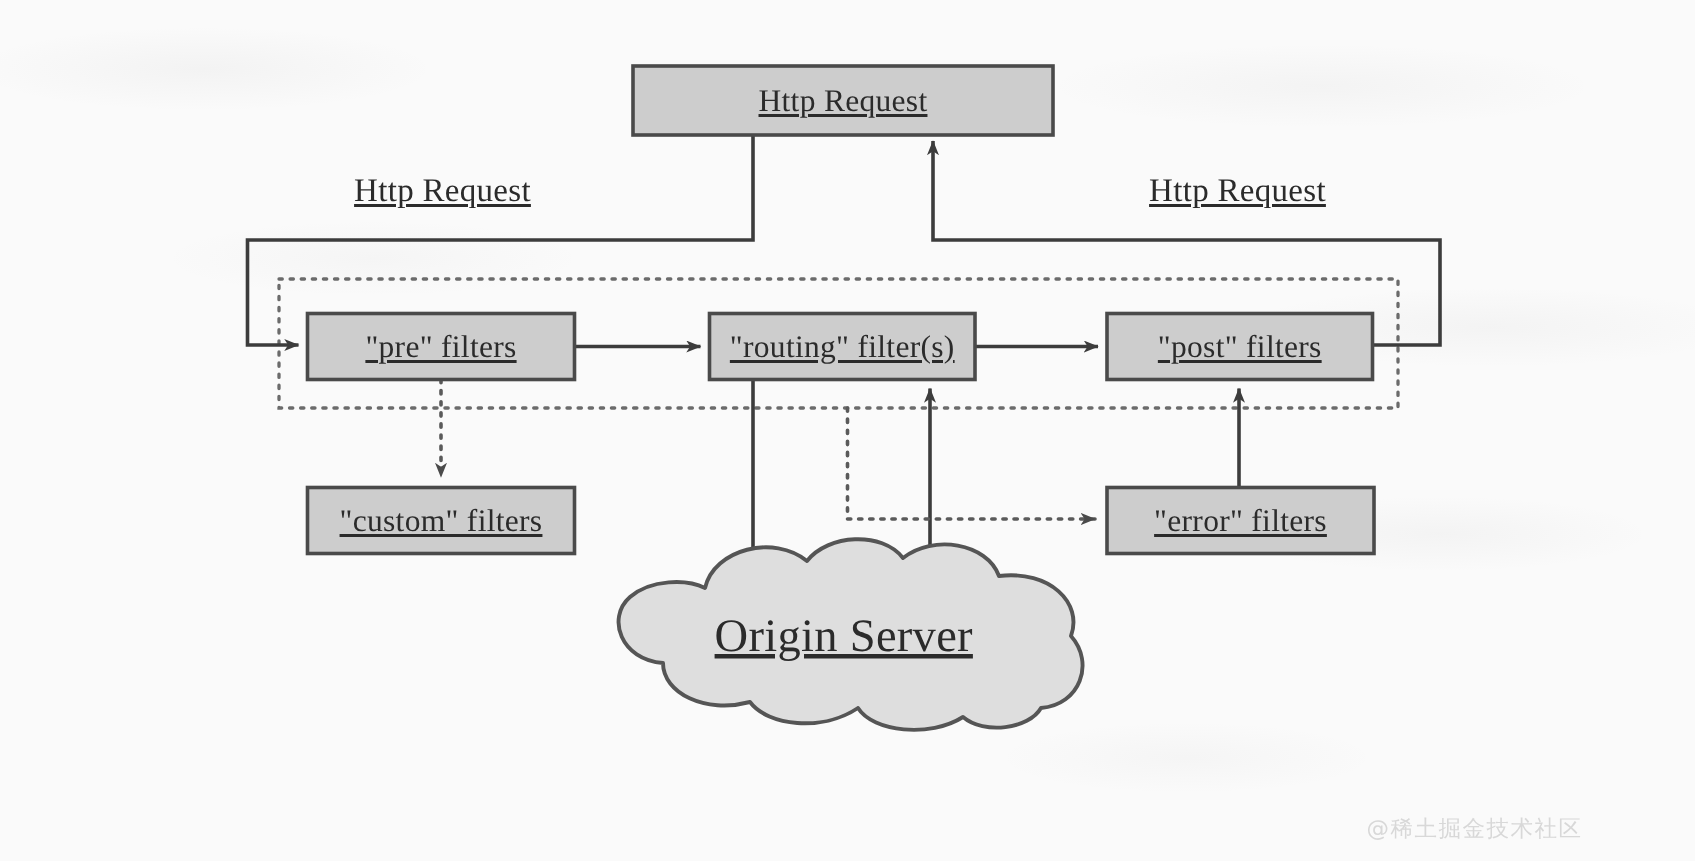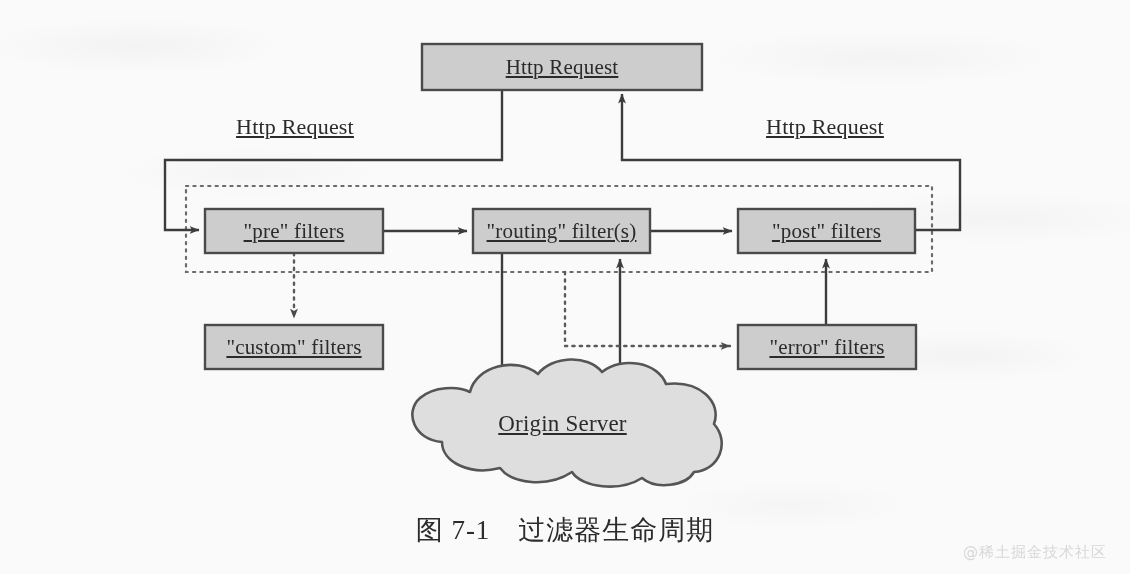--- a/index.html
+++ b/index.html
@@ -39,21 +39,21 @@
     display: flex;
     align-items: center;
     justify-content: center;
     color: #2b2b2b;
     white-space: nowrap;
     letter-spacing: .2px;
     text-decoration: underline;
   }
   .box-label { font-size: 21px; }
   .flow-label { font-size: 22px; }
-  .cloud-label { font-size: 23px; }
+  .cloud-label { font-size: 31px; }
   .caption {
     position: absolute;
     left: 0;
     width: 1130px;
     text-align: center;
     font-size: 27px;
     color: #2c2c2c;
     letter-spacing: 1px;
   }
   .watermark {
@@ -132,16 +132,15 @@
   <div class="node-label box-label" style="left:205px; top:325px; width:178px; height:44px;">"custom" filters</div>
 
   <div class="node-label box-label" style="left:738px; top:325px; width:178px; height:44px;">"error" filters</div>
 
   <div class="node-label cloud-label" style="left:430px; top:404px; width:265px; height:40px;">Origin Server</div>
 
   <div class="node-label flow-label" style="left:205px; top:112px; width:180px; height:30px;">Http Request</div>
 
   <div class="node-label flow-label" style="left:730px; top:112px; width:190px; height:30px;">Http Request</div>
 
-  <div class="caption" style="top:512px;">图 7-1　过滤器生命周期</div>
 
-  <div class="watermark" style="left:963px; top:543px;">@稀土掘金技术社区</div>
+  <div class="watermark" style="left:911px; top:543px;">@稀土掘金技术社区</div>
 </div>
 
 </body></html>

